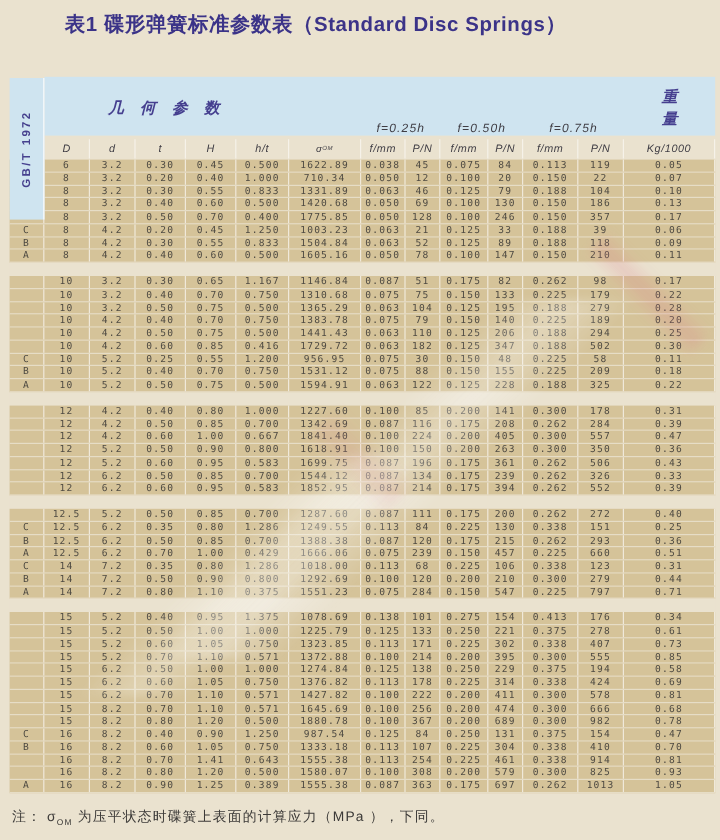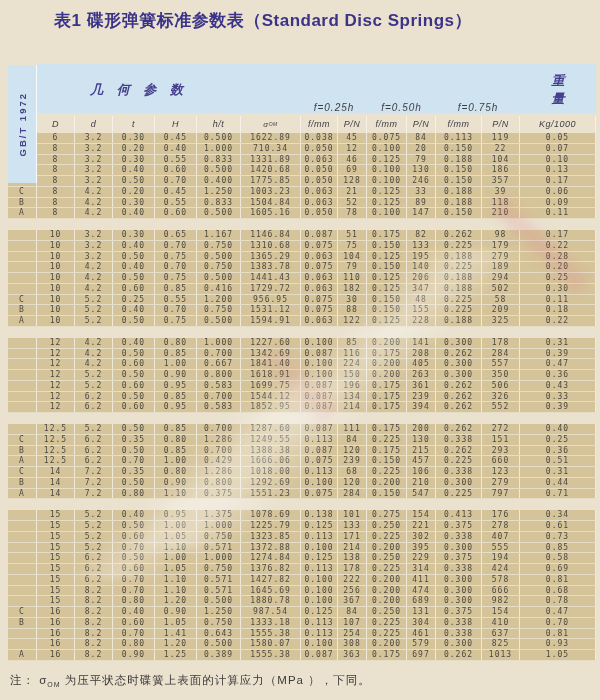--- a/index.html
+++ b/index.html
@@ -771,21 +771,21 @@
       <div class="cell">8.2</div>
       <div class="cell">0.70</div>
       <div class="cell">1.41</div>
       <div class="cell">0.643</div>
       <div class="cell">1555.38</div>
       <div class="cell">0.113</div>
       <div class="cell">254</div>
       <div class="cell">0.225</div>
       <div class="cell">461</div>
       <div class="cell">0.338</div>
-      <div class="cell">637</div>
+      <div class="cell">914</div>
       <div class="cell">0.81</div>
     </div>
     <div class="row">
       <div class="cell"></div>
       <div class="cell">16</div>
       <div class="cell">8.2</div>
       <div class="cell">0.80</div>
       <div class="cell">1.20</div>
       <div class="cell">0.500</div>
       <div class="cell">1580.07</div>

